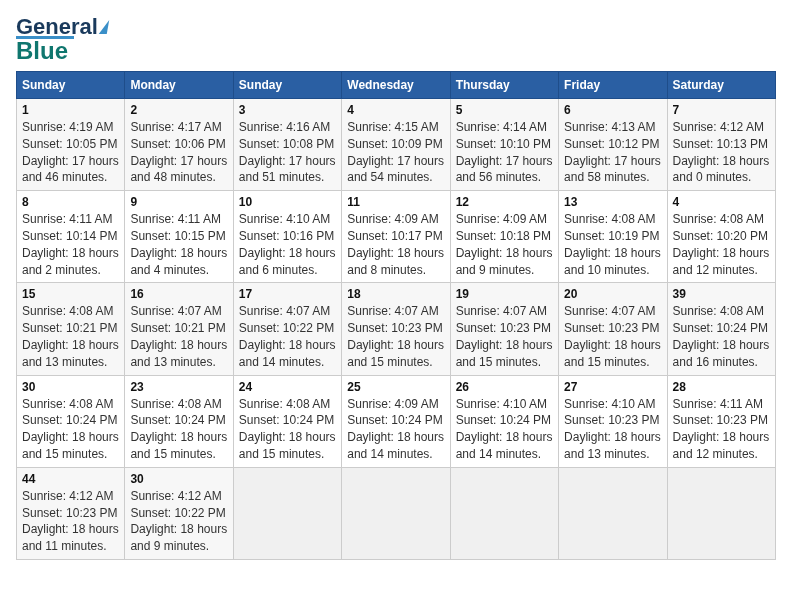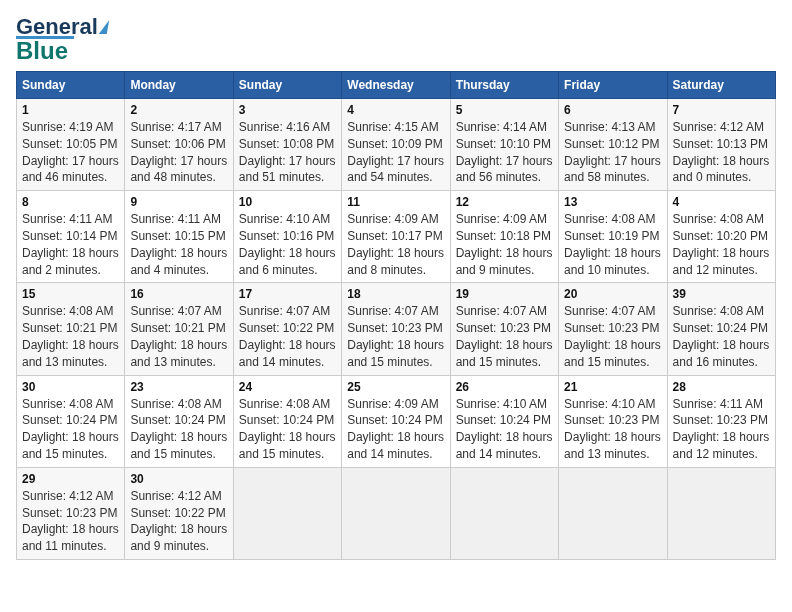--- a/index.html
+++ b/index.html
@@ -220,31 +220,31 @@
         </td>
         <td>
           <span class="day-num">25</span>
           <div class="cell-text">Sunrise: 4:09 AM<br>Sunset: 10:24 PM<br>Daylight: 18 hours<br>and 14 minutes.</div>
         </td>
         <td>
           <span class="day-num">26</span>
           <div class="cell-text">Sunrise: 4:10 AM<br>Sunset: 10:24 PM<br>Daylight: 18 hours<br>and 14 minutes.</div>
         </td>
         <td>
-          <span class="day-num">21</span>
+          <span class="day-num">27</span>
           <div class="cell-text">Sunrise: 4:10 AM<br>Sunset: 10:23 PM<br>Daylight: 18 hours<br>and 13 minutes.</div>
         </td>
         <td>
           <span class="day-num">28</span>
           <div class="cell-text">Sunrise: 4:11 AM<br>Sunset: 10:23 PM<br>Daylight: 18 hours<br>and 12 minutes.</div>
         </td>
       </tr>
       <tr>
         <td>
-          <span class="day-num">29</span>
+          <span class="day-num">44</span>
           <div class="cell-text">Sunrise: 4:12 AM<br>Sunset: 10:23 PM<br>Daylight: 18 hours<br>and 11 minutes.</div>
         </td>
         <td>
           <span class="day-num">30</span>
           <div class="cell-text">Sunrise: 4:12 AM<br>Sunset: 10:22 PM<br>Daylight: 18 hours<br>and 9 minutes.</div>
         </td>
         <td class="empty-cell"></td>
         <td class="empty-cell"></td>
         <td class="empty-cell"></td>
         <td class="empty-cell"></td>

